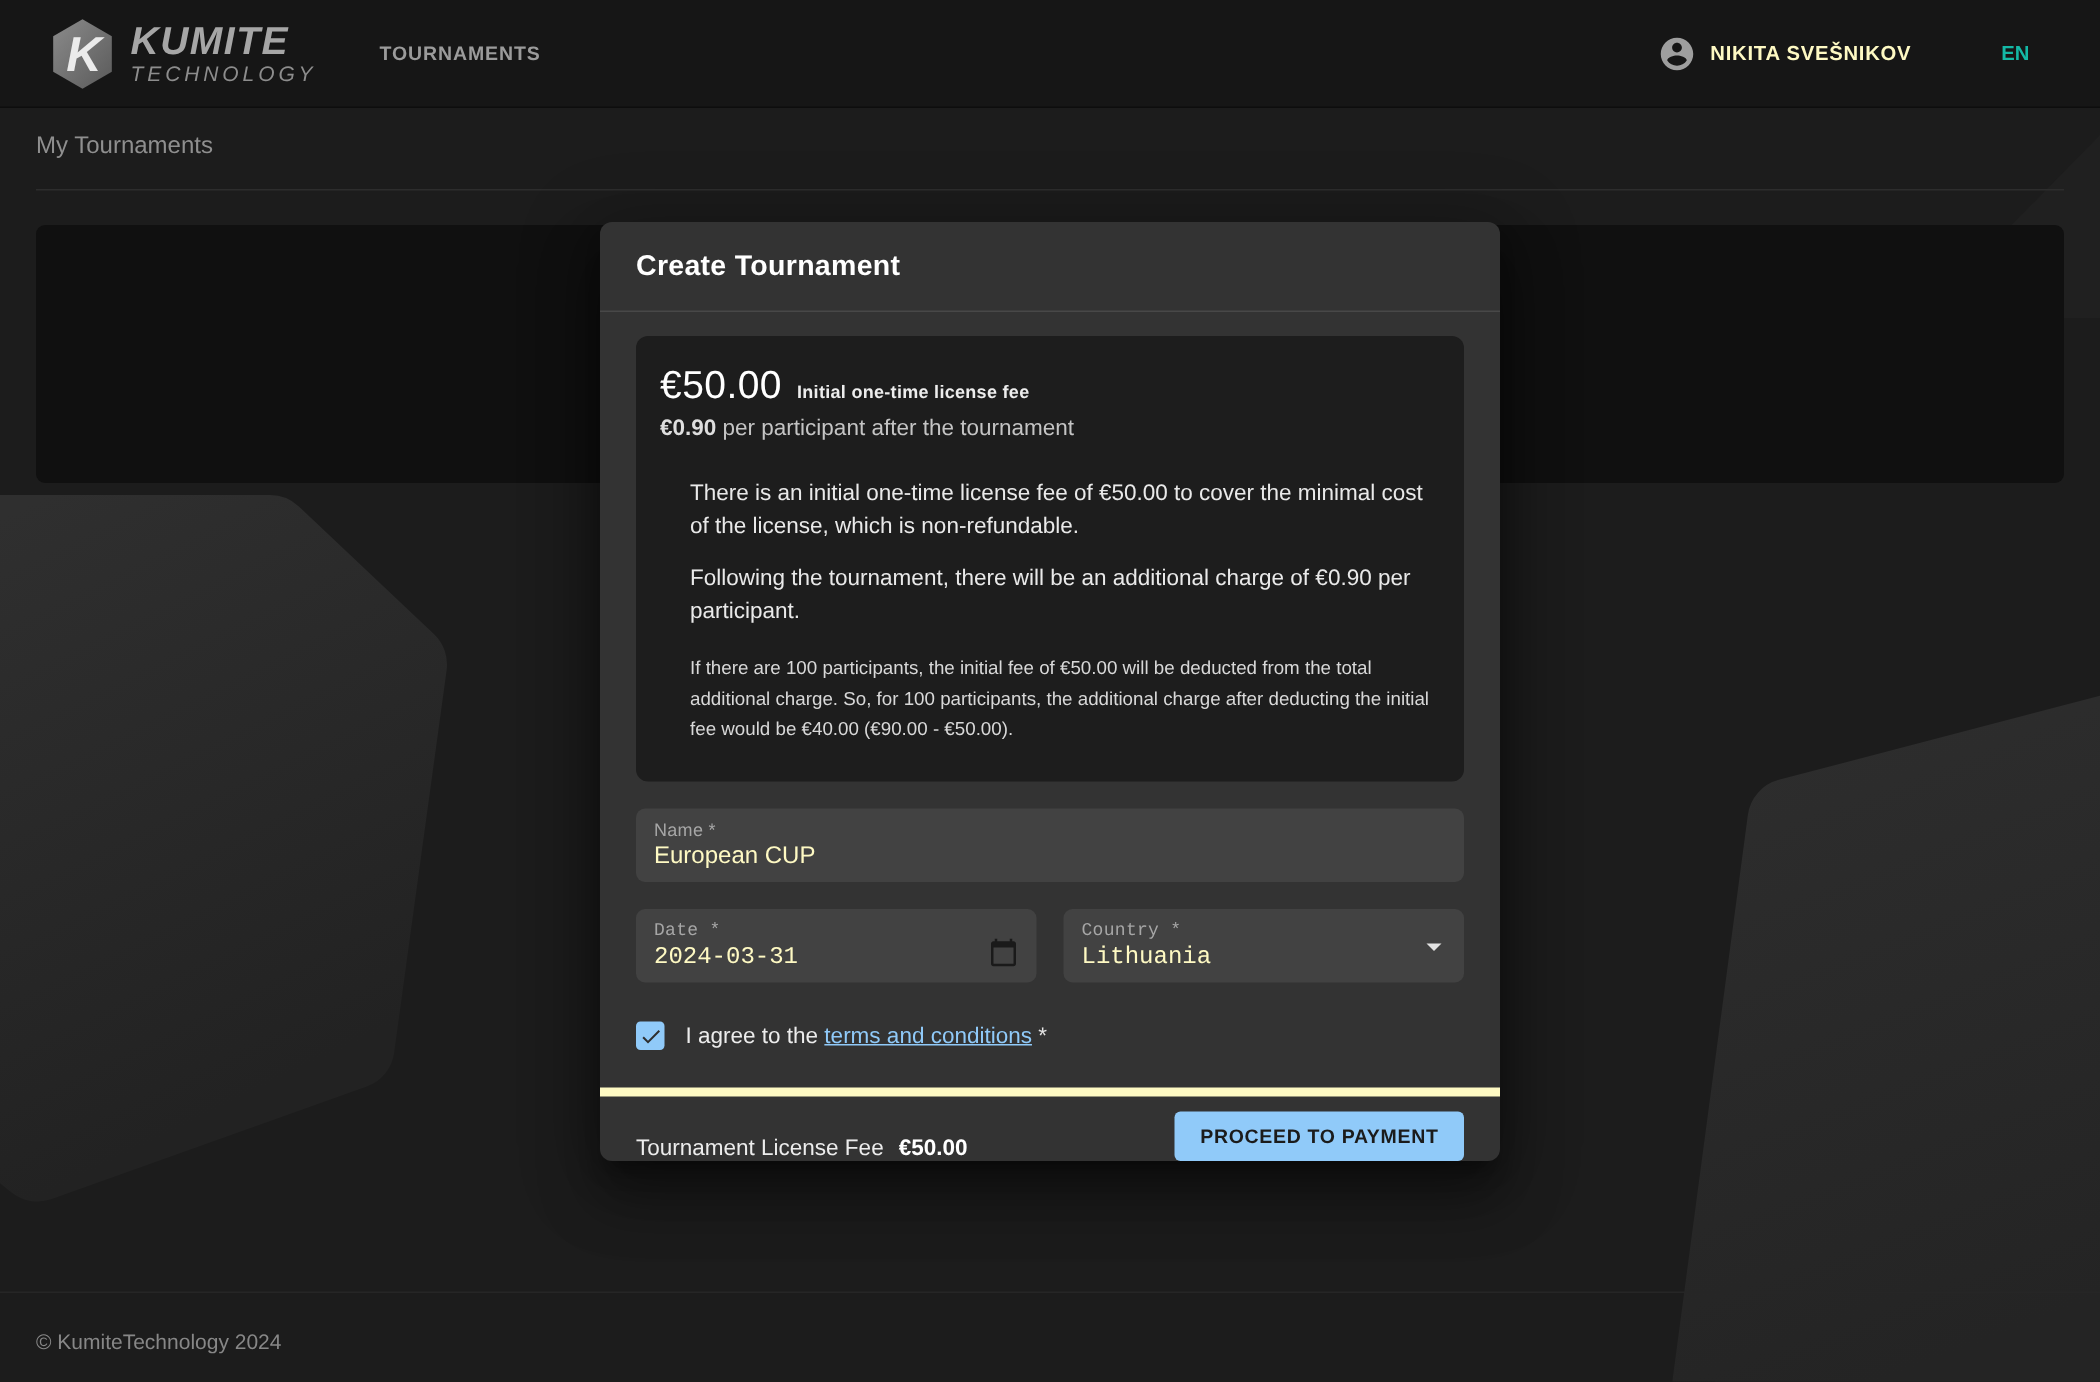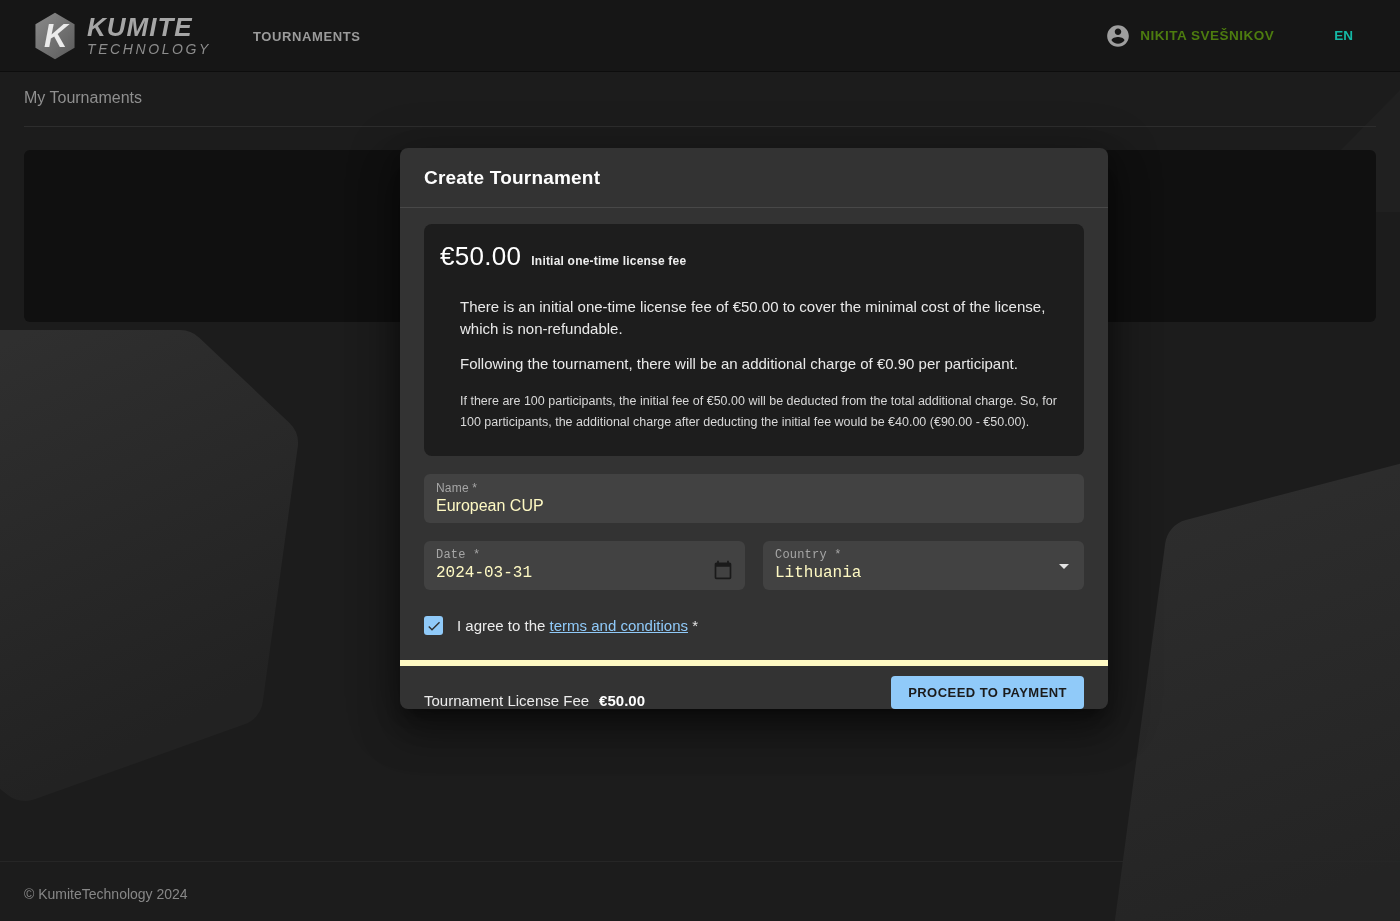--- a/index.html
+++ b/index.html
@@ -21,36 +21,36 @@
   }
   .logo { display:flex; align-items:center; gap:9px; margin-left:32px; }
   .logo-hex { width:46px; height:50px; }
   .logo-text { display:flex; flex-direction:column; line-height:1.05; }
   .logo-brand { font-size:26px; font-weight:700; font-style:italic; color:#a6a6a6; letter-spacing:1px; }
   .logo-sub { font-size:14px; font-style:italic; color:#8d8d8d; letter-spacing:2.6px; margin-top:1px; }
   .nav { margin-left:42px; }
   .nav-item { font-size:13px; font-weight:700; letter-spacing:.6px; color:#9b9b9b; cursor:pointer; }
   .header-right { margin-left:auto; margin-right:47px; display:flex; align-items:center; }
   .user-menu { display:flex; align-items:center; gap:9px; cursor:pointer; }
-  .user-name { font-size:13.5px; font-weight:700; letter-spacing:.5px; color:#4d7c0f; }
+  .user-name { font-size:13.5px; font-weight:700; letter-spacing:.5px; color:#fef9c3; }
   .lang { margin-left:60px; font-size:13.5px; font-weight:700; color:#14b8a6; cursor:pointer; }
   
   .page-title { position:absolute; top:89px; left:24px; font-size:16px; color:#8f8f8f; z-index:1; }
   .title-divider { position:absolute; top:126px; left:24px; right:24px; height:1px; background:#2d2d2d; z-index:1; }
   .empty-panel {
     position:absolute; top:150px; left:24px; right:24px; height:172px;
     background:#101010; border-radius:6px; z-index:1;
     display:flex; align-items:center; justify-content:center;
   }
   .empty-text { font-size:15px; color:#9b9b9b; }
   .page-footer-divider { position:absolute; top:861px; left:0; right:0; height:1px; background:#262626; z-index:1; }
   .copyright { position:absolute; top:886px; left:24px; font-size:14px; color:#878787; z-index:1; }
   
   .modal {
-    position:absolute; left:400px; top:148px; width:708px; z-index:10;
+    position:absolute; left:400px; top:148px; width:600px; z-index:10;
     background:#333333; border-radius:8px;
     box-shadow: 0 11px 15px -7px rgba(0,0,0,.45), 0 24px 38px 3px rgba(0,0,0,.30), 0 9px 46px 8px rgba(0,0,0,.26);
   }
   .modal-header { padding:19px 24px 18px; border-bottom:1px solid #484848; }
   .modal-title { font-size:19px; font-weight:700; color:#ffffff; letter-spacing:.2px; }
   .modal-body { padding:16px 24px 0; }
   .fee-box { background:#1d1d1d; border-radius:8px; padding:17px 16px 24px; }
   .fee-line1 { display:flex; align-items:baseline; gap:10px; }
   .fee-amount { font-size:26px; color:#ffffff; letter-spacing:.3px; }
   .fee-caption { font-size:12px; font-weight:700; color:#ededed; letter-spacing:.2px; }
@@ -159,20 +159,23 @@
 <div class="modal">
   <div class="modal-header">
     <span class="modal-title">Create Tournament</span>
   </div>
   <div class="modal-body">
     <div class="fee-box">
       <div class="fee-line1">
         <span class="fee-amount">€50.00</span>
         <span class="fee-caption">Initial one-time license fee</span>
       </div>
+      <div class="fee-line2">
+        <span class="fee-pp">€0.90</span><span> per participant after the tournament</span>
+      </div>
       <p class="fee-p fee-p1">There is an initial one-time license fee of €50.00 to cover the minimal cost of the license, which is non-refundable.</p>
       <p class="fee-p fee-p2">Following the tournament, there will be an additional charge of €0.90 per participant.</p>
       <p class="fee-p fee-p3">If there are 100 participants, the initial fee of €50.00 will be deducted from the total additional charge. So, for 100 participants, the additional charge after deducting the initial fee would be €40.00 (€90.00 - €50.00).</p>
     </div>
 
     <div class="field name-field">
       <span class="field-label">Name *</span>
       <span class="field-value">European CUP</span>
     </div>
 

